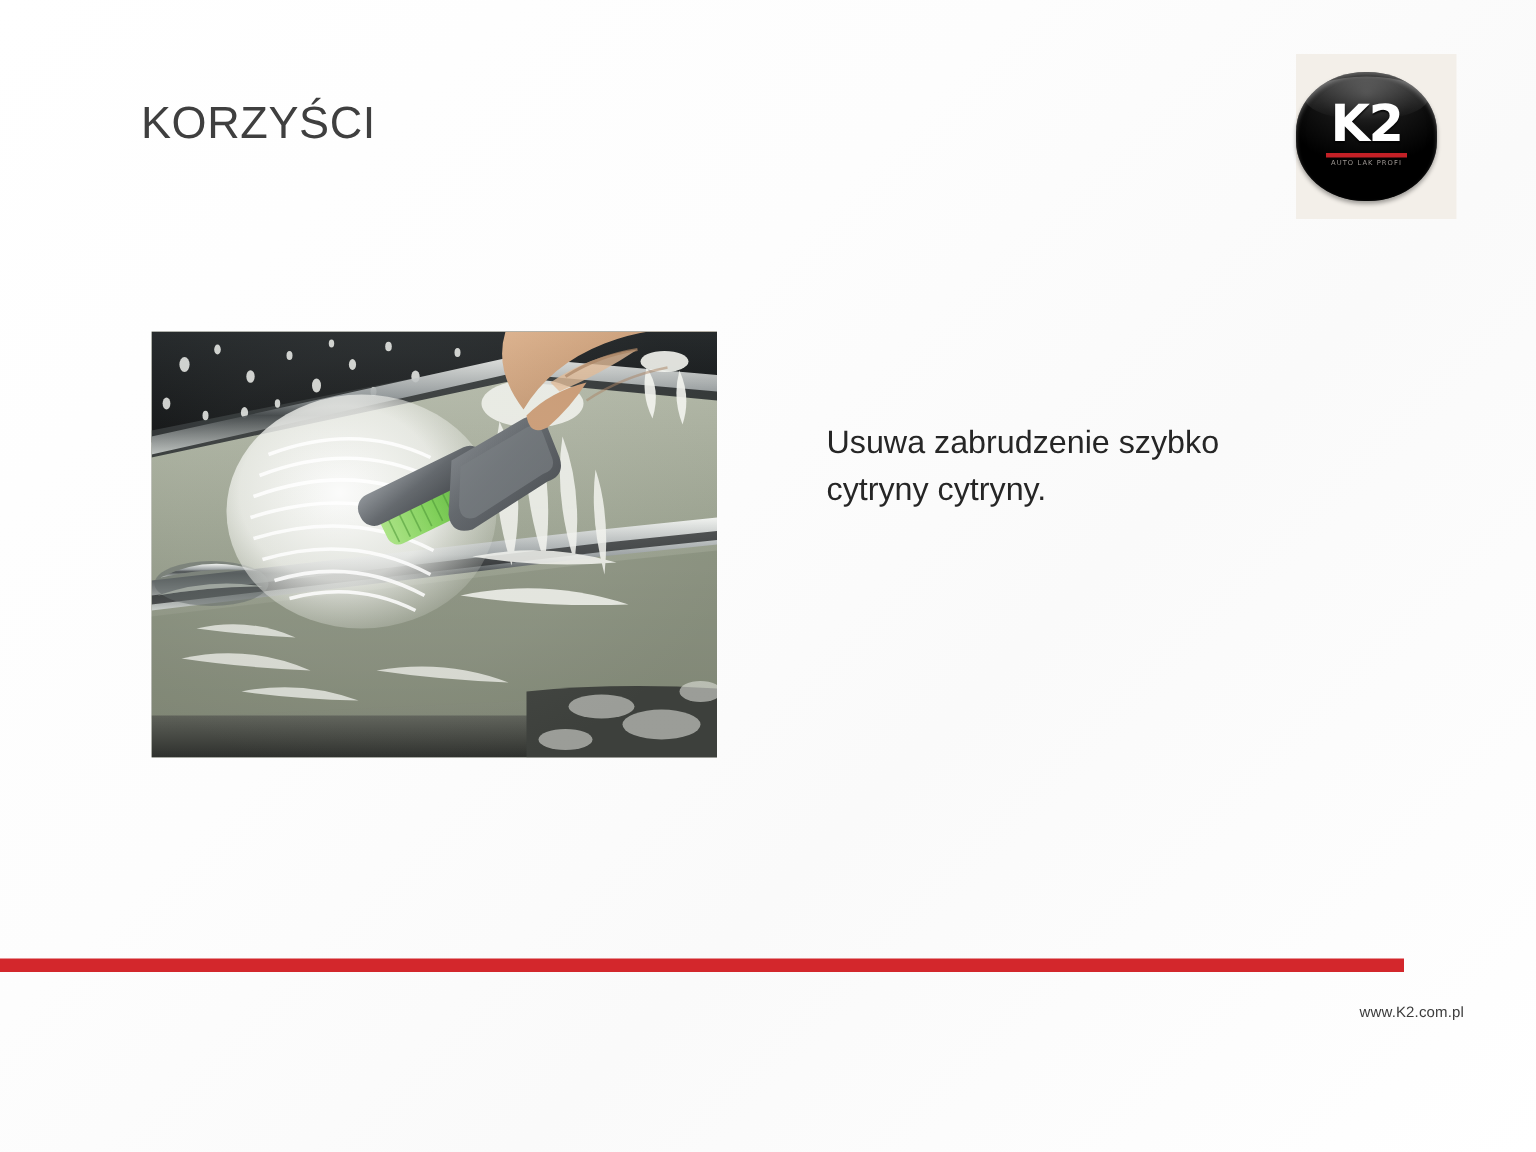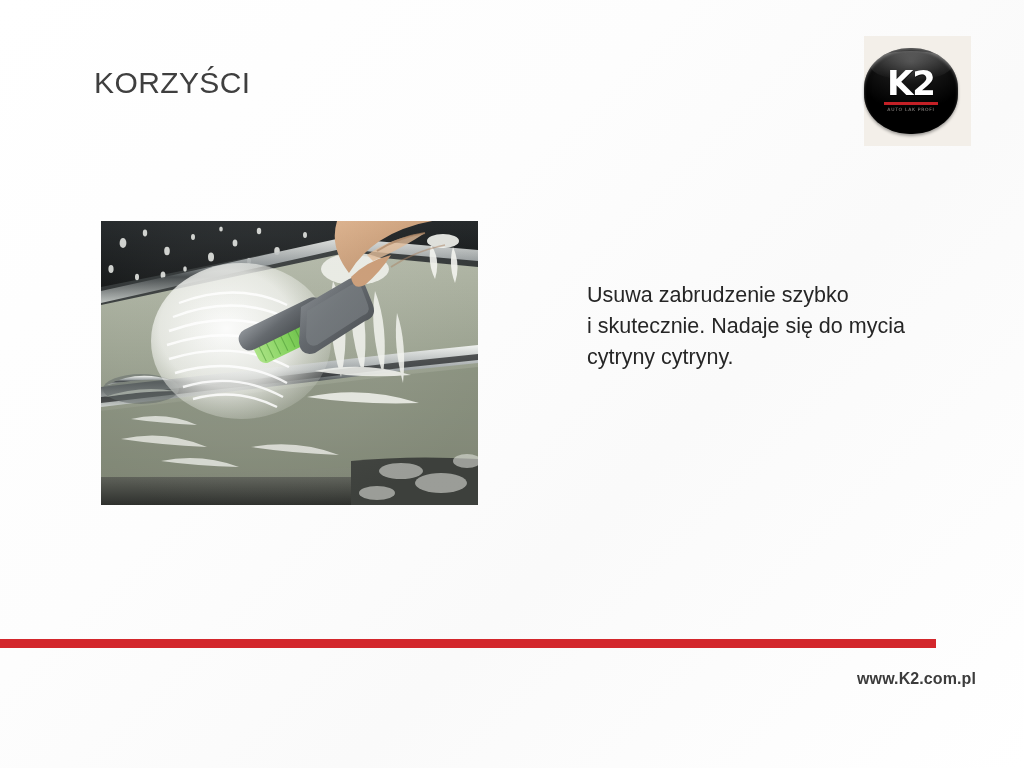--- a/index.html
+++ b/index.html
@@ -124,40 +124,39 @@
   
   .body-copy {
     position: absolute;
     left: 551px;
     top: 280px;
     width: 372px;
     font-size: 21.5px;
     line-height: 31px;
     color: #262626;
     font-weight: 400;
-    margin-left: 36px;
   }
   .body-copy .ln { display: block; white-space: nowrap; }
 
   
   .red-bar {
     position: absolute;
     left: 0;
     top: 639px;
     width: 936px;
     height: 9px;
     background: #d3272c;
   }
 
   .footer-url {
     position: absolute;
     right: 48px;
     top: 670px;
-    font-size: 16px;
-    font-weight: 700;
+    font-size: 10px;
+    font-weight: 400;
     color: #3c3c3c;
     letter-spacing: 0.1px;
   }
 </style>
 </head>
 <body>
 
 <div class="slide">
 
   <h1 class="slide-title">KORZYŚCI</h1>
@@ -323,20 +322,19 @@
         <path d="M276,30 q22,-14 48,-18" stroke="#a8805f" stroke-width="2" fill="none" opacity="0.7"></path>
         <path d="M290,46 q24,-16 54,-22" stroke="#a8805f" stroke-width="1.6" fill="none" opacity="0.5"></path>
       </g>
 
       <rect x="0" y="0" width="377" height="284" fill="url(#gFoam)" opacity="0.07"></rect>
     </svg>
   </div>
 
   <div class="body-copy">
     <span class="ln">Usuwa zabrudzenie szybko</span>
-    <span class="ln">i skutecznie. Nadaje się do mycia</span>
     <span class="ln">cytryny cytryny.</span>
   </div>
 
   <div class="red-bar"></div>
   <div class="footer-url">www.K2.com.pl</div>
 
 </div>
 
 </body></html>

